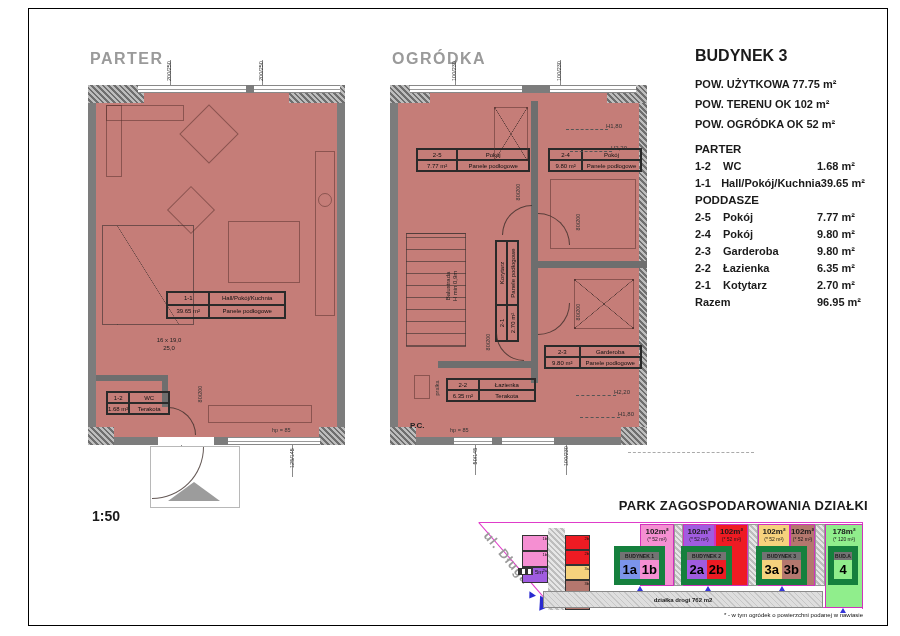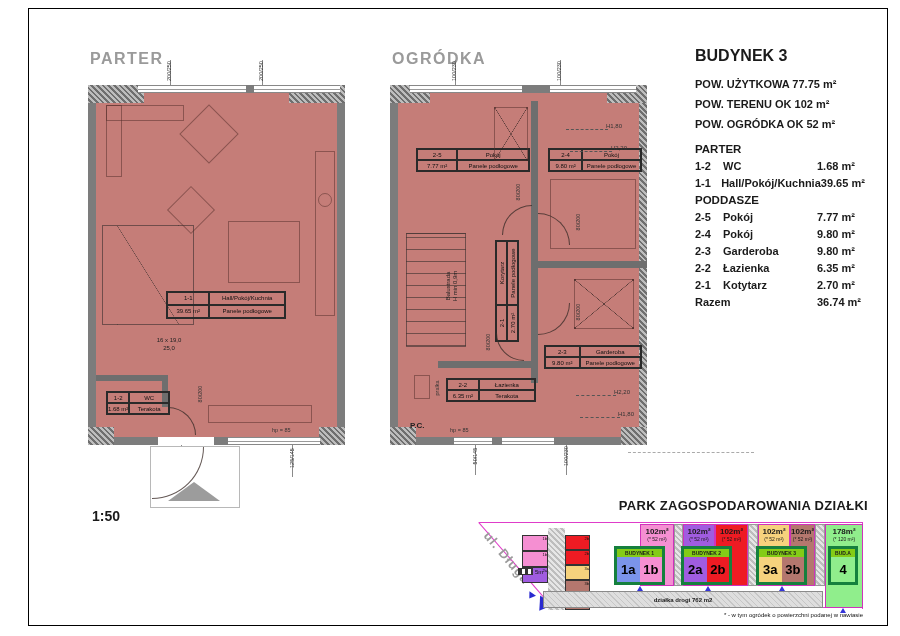--- a/index.html
+++ b/index.html
@@ -37,21 +37,21 @@
   .srow .snm{flex:1;white-space:nowrap;}
   .srow .sar{width:58px;white-space:nowrap;}
   
   .site-title{font-size:13px;font-weight:700;letter-spacing:.3px;}
   .pc0{background:#7b94ea;} .pc1{background:#f58fd2;} .pc2{background:#a05ce0;} .pc3{background:#ee1b23;}
   .pc4{background:#f6d27d;} .pc5{background:#b4776e;} .pc6{background:#90ee8c;}
   .plot{box-sizing:border-box;border:1px solid #cf32bc;text-align:center;}
   .plot-lab{font-weight:700;font-size:8px;line-height:9px;padding-top:2px;}
   .plot-sub{font-size:5px;line-height:6px;}
   .sep{background:repeating-linear-gradient(45deg,#e6e6e6 0 2px,#bdbdbd 2px 4px);box-sizing:border-box;border:1px solid #999;}
-  .bbox{border:3px solid #15803d;box-sizing:border-box;display:flex;flex-direction:column;background:#84cc16;justify-content:flex-end;}
+  .bbox{border:6px solid #15803d;box-sizing:border-box;display:flex;flex-direction:column;background:#737373;justify-content:flex-end;}
   .bhead{font-size:5px;font-weight:700;text-align:center;line-height:8px;white-space:nowrap;overflow:hidden;}
   .bunits{flex:1;display:flex;}
   .bunit{flex:1;display:flex;align-items:center;justify-content:center;font-size:13px;font-weight:700;color:#000;}
   .pcell{box-sizing:border-box;border:1px solid #333;position:relative;font-size:4px;line-height:5px;color:#111;text-align:right;}
   .roadband{background:repeating-linear-gradient(45deg,#dedede 0 3px,#c6c6c6 3px 4px);border:1px solid #8a8a8a;box-sizing:border-box;display:flex;align-items:center;justify-content:center;}
 </style>
 </head>
 <body>
 
 <div class="abs frame"></div>
@@ -261,21 +261,21 @@
     <span class="snm">Łazienka</span>
     <span class="sar">6.35 m²</span>
   </div>
   <div class="srow">
     <span class="sid">2-1</span>
     <span class="snm">Kotytarz</span>
     <span class="sar">2.70 m²</span>
   </div>
   <div class="srow">
     <span class="snm">Razem</span>
-    <span class="sar">36.74 m²</span>
+    <span class="sar">96.95 m²</span>
   </div>
 </div>
 
 <div class="abs" style="left:465px;top:498px;width:407px;height:128px;">
   <div class="abs site-title" style="right:4px;top:0;">PARK ZAGOSPODAROWANIA DZIAŁKI</div>
 
   <div class="abs" style="left:14px;top:24px;width:384px;border-top:1.5px solid #df3cc9;"></div>
   <div class="abs" style="left:14px;top:24px;width:106px;border-top:1.5px solid #df3cc9;transform:rotate(49deg);transform-origin:0 0;"></div>
   <div class="abs" style="left:397px;top:24px;height:87px;border-left:1.5px solid #df3cc9;"></div>
   <div class="abs" style="left:84px;top:109px;width:314px;border-top:1.5px solid #df3cc9;"></div>

